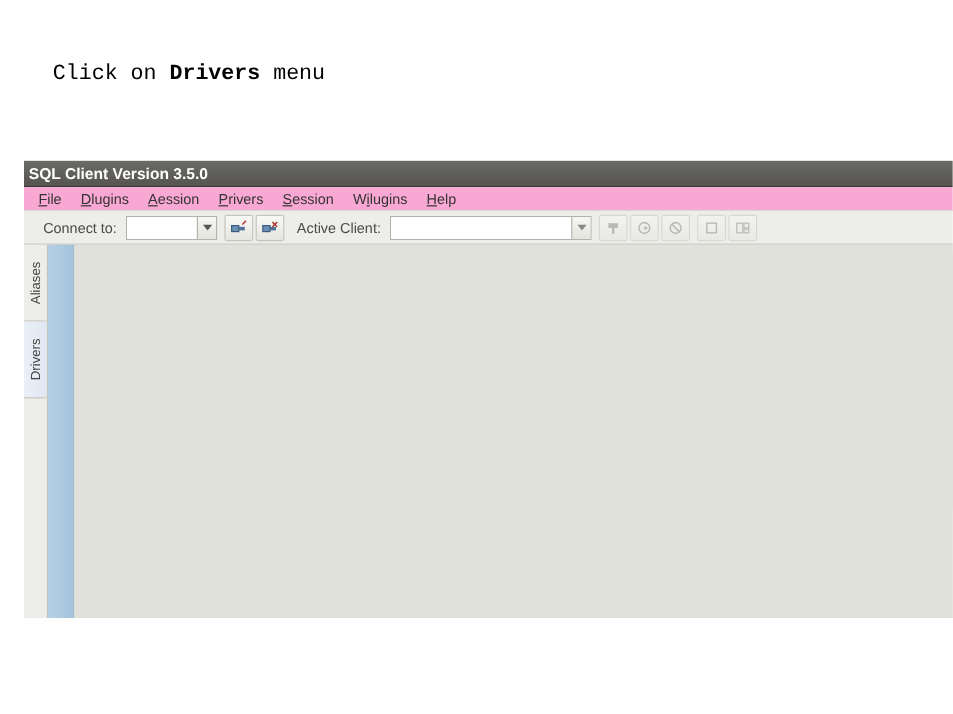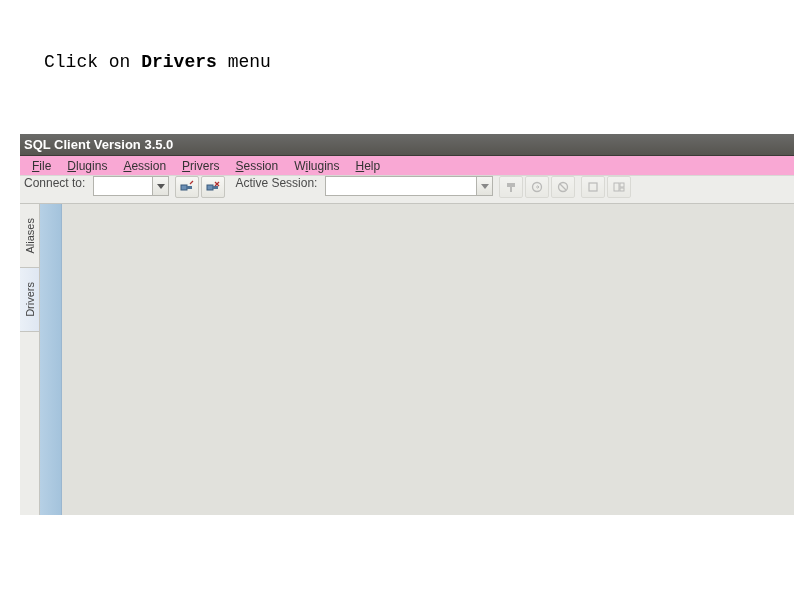--- a/index.html
+++ b/index.html
@@ -58,22 +58,22 @@
     padding: 2px 8px;
     cursor: default;
     color: #333;
   }
   .menuitem u { text-decoration: underline; }
 
   .toolbar {
     height: 28px;
     background: #ededea;
     display: flex;
-    align-items: flex-start;
-    padding-left: 4px;
+    align-items: center;
+    padding-left: 16px;
     border-bottom: 1px solid #c5c5c0;
     gap: 4px;
   }
   .toolbar-label {
     font-size: 12px;
     color: #4a4a4a;
     margin-right: 4px;
   }
   .combo {
     display: inline-flex;
@@ -203,21 +203,21 @@
       <div class="tbtn">
         <svg width="14" height="14">
           <rect x="1" y="5" width="6" height="5" fill="#6b8fb5" stroke="#3a5b7d"></rect>
           <rect x="7" y="6" width="5" height="3" fill="#4f7296"></rect>
           <line x1="9" y1="2" x2="13" y2="6" stroke="#b03030" stroke-width="1.2"></line>
           <line x1="13" y1="2" x2="9" y2="6" stroke="#b03030" stroke-width="1.2"></line>
         </svg>
       </div>
     </div>
 
-    <span class="toolbar-label" style="margin-left:6px">Active Session:</span>
+    <span class="toolbar-label" style="margin-left:6px">Active Client:</span>
     <div class="combo">
       <input class="combo-input" style="width: 150px;">
       <div class="combo-btn">
         <svg width="8" height="5">
             <path d="M0 0 L8 0 L4 5 Z" fill="#888"></path>
           </svg>
       </div>
     </div>
 
     <div class="tgroup">

